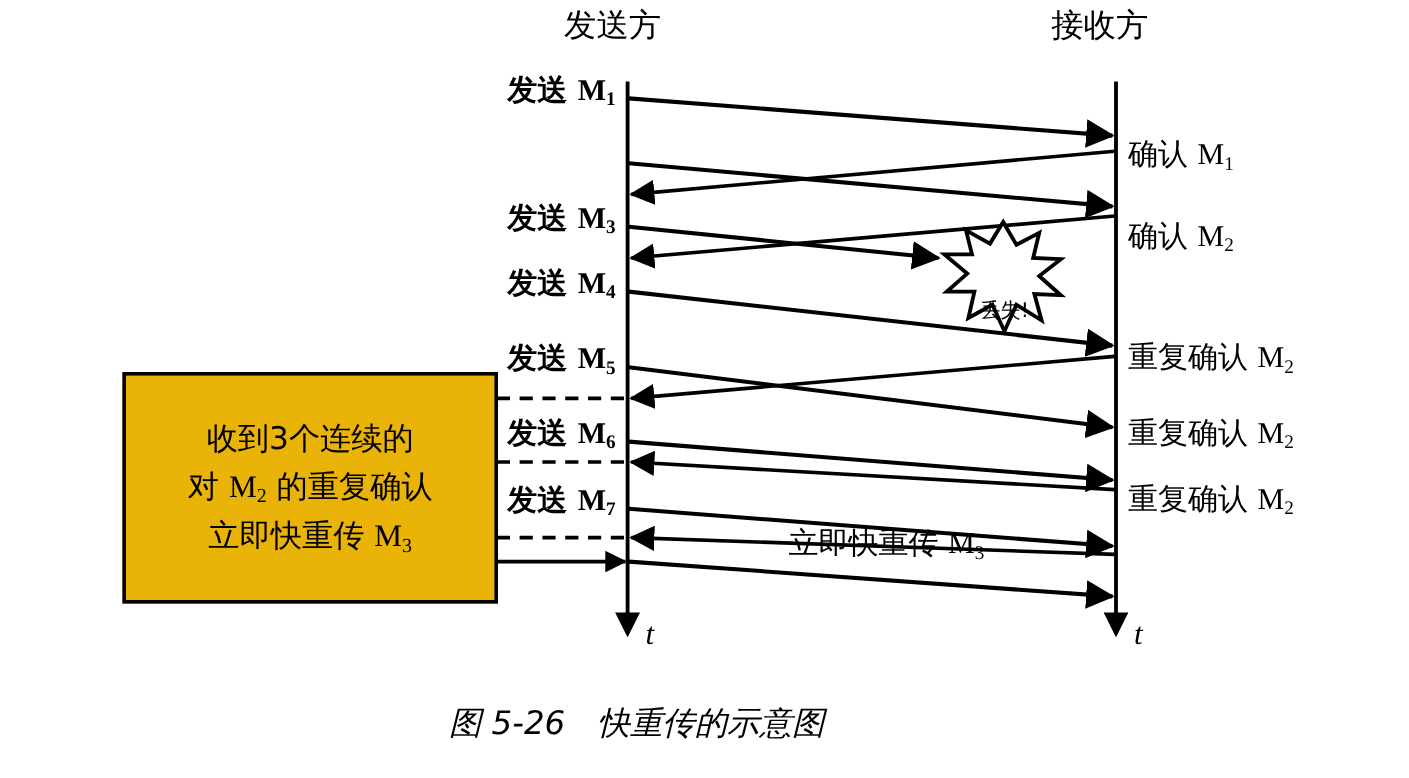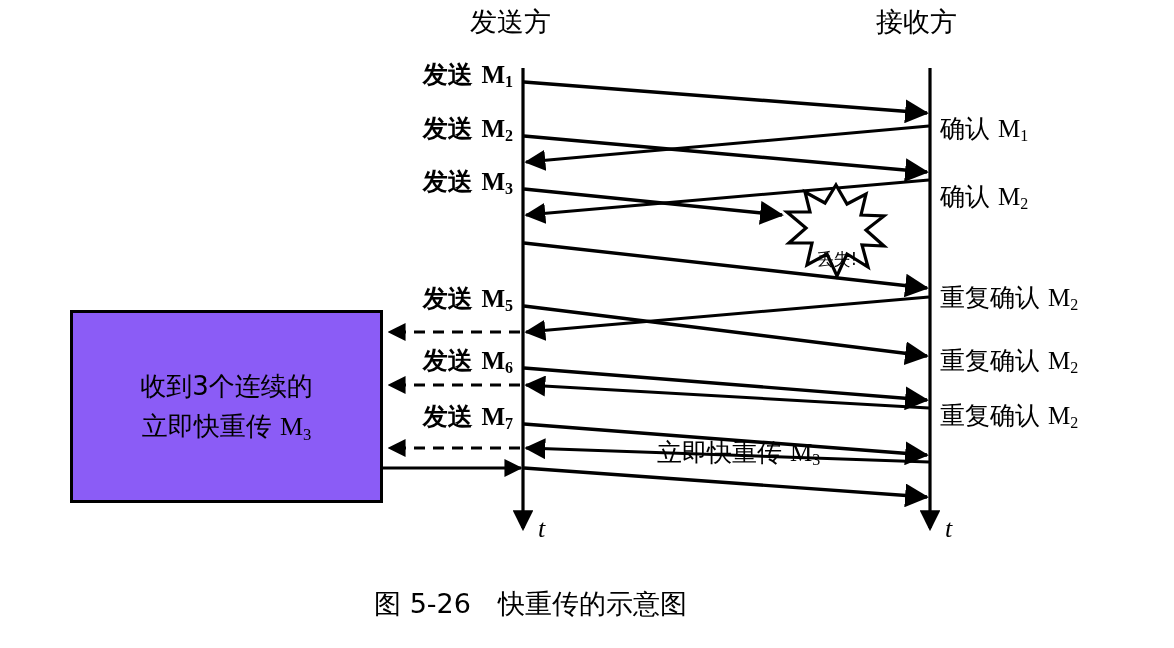--- a/index.html
+++ b/index.html
@@ -50,34 +50,36 @@
   }
   .retxlbl{
     font-size:25px;
     font-family:"DejaVu Sans","Liberation Sans",sans-serif;
   }
   .caption{
     font-size:27px;
     font-family:"DejaVu Sans","Liberation Sans",sans-serif;
     text-align:center;
     width:100%;
+    font-style:italic;
   }
   sub{font-size:0.64em;vertical-align:-0.28em;}
   .mser{font-family:"Liberation Serif","DejaVu Serif",serif;font-style:normal;}
 
   #annot-box{
     position:absolute;
     box-sizing:border-box;
     border:3px solid #000;
-    background:#8b5cf6;
+    background:#eab308;
     display:flex;
     flex-direction:column;
     align-items:center;
     justify-content:center;
     gap:5px;
+    margin-left:32px;
   }
 </style>
 </head>
 <body>
 
 <div id="stage">
 
   <svg class="layer" viewBox="0 0 1174 648">
     <defs>
       <marker id="ah" viewBox="0 0 10 10" refX="9.2" refY="5" markerWidth="7" markerHeight="7" orient="auto-start-reverse">
@@ -131,25 +133,25 @@
 
     <polygon points="836,185 847,204 866,194 861,215 884,216 866,230 884,246 862,245 868,267 847,254 837,276 827,254 807,265 812,243 789,243 806,228 787,212 810,212 805,192 825,203" fill="#ffffff" stroke="#000" stroke-width="3.2" stroke-linejoin="miter"></polygon>
   </svg>
 
   <div class="lbl party" style="left:470px;top:8px;">发送方</div>
   <div class="lbl party" style="left:876px;top:8px;">接收方</div>
 
   <div class="lbl sendlbl" style="left:200px;top:62px;width:313px;">
     <span>发送 <span class="mser">M<sub>1</sub></span></span>
   </div>
-  <div class="lbl sendlbl" style="left:200px;top:116px;width:313px;">
-    <span>发送 <span class="mser">M<sub>2</sub></span></span>
-  </div>
   <div class="lbl sendlbl" style="left:200px;top:169px;width:313px;">
     <span>发送 <span class="mser">M<sub>3</sub></span></span>
+  </div>
+  <div class="lbl sendlbl" style="left:200px;top:223px;width:313px;">
+    <span>发送 <span class="mser">M<sub>4</sub></span></span>
   </div>
   <div class="lbl sendlbl" style="left:200px;top:286px;width:313px;">
     <span>发送 <span class="mser">M<sub>5</sub></span></span>
   </div>
   <div class="lbl sendlbl" style="left:200px;top:348px;width:313px;">
     <span>发送 <span class="mser">M<sub>6</sub></span></span>
   </div>
   <div class="lbl sendlbl" style="left:200px;top:404px;width:313px;">
     <span>发送 <span class="mser">M<sub>7</sub></span></span>
   </div>
@@ -175,19 +177,22 @@
   <div class="lbl retxlbl" style="left:657px;top:440px;">
     <span>立即快重传 <span class="mser">M<sub>3</sub></span></span>
   </div>
 
   <div class="lbl taxis" style="left:538px;top:516px;">t</div>
   <div class="lbl taxis" style="left:945px;top:516px;">t</div>
 
   <div id="annot-box" style="left:70px;top:310px;width:313px;height:193px;">
     <div class="boxline">收到3个连续的</div>
     <div class="boxline">
+      <span>对 <span class="mser">M<sub>2</sub></span> 的重复确认</span>
+    </div>
+    <div class="boxline">
       <span>立即快重传 <span class="mser">M<sub>3</sub></span></span>
     </div>
   </div>
 
   <div class="lbl caption" style="left:0px;top:590px;">图 5-26　快重传的示意图</div>
 
 </div>
 
 </body></html>

